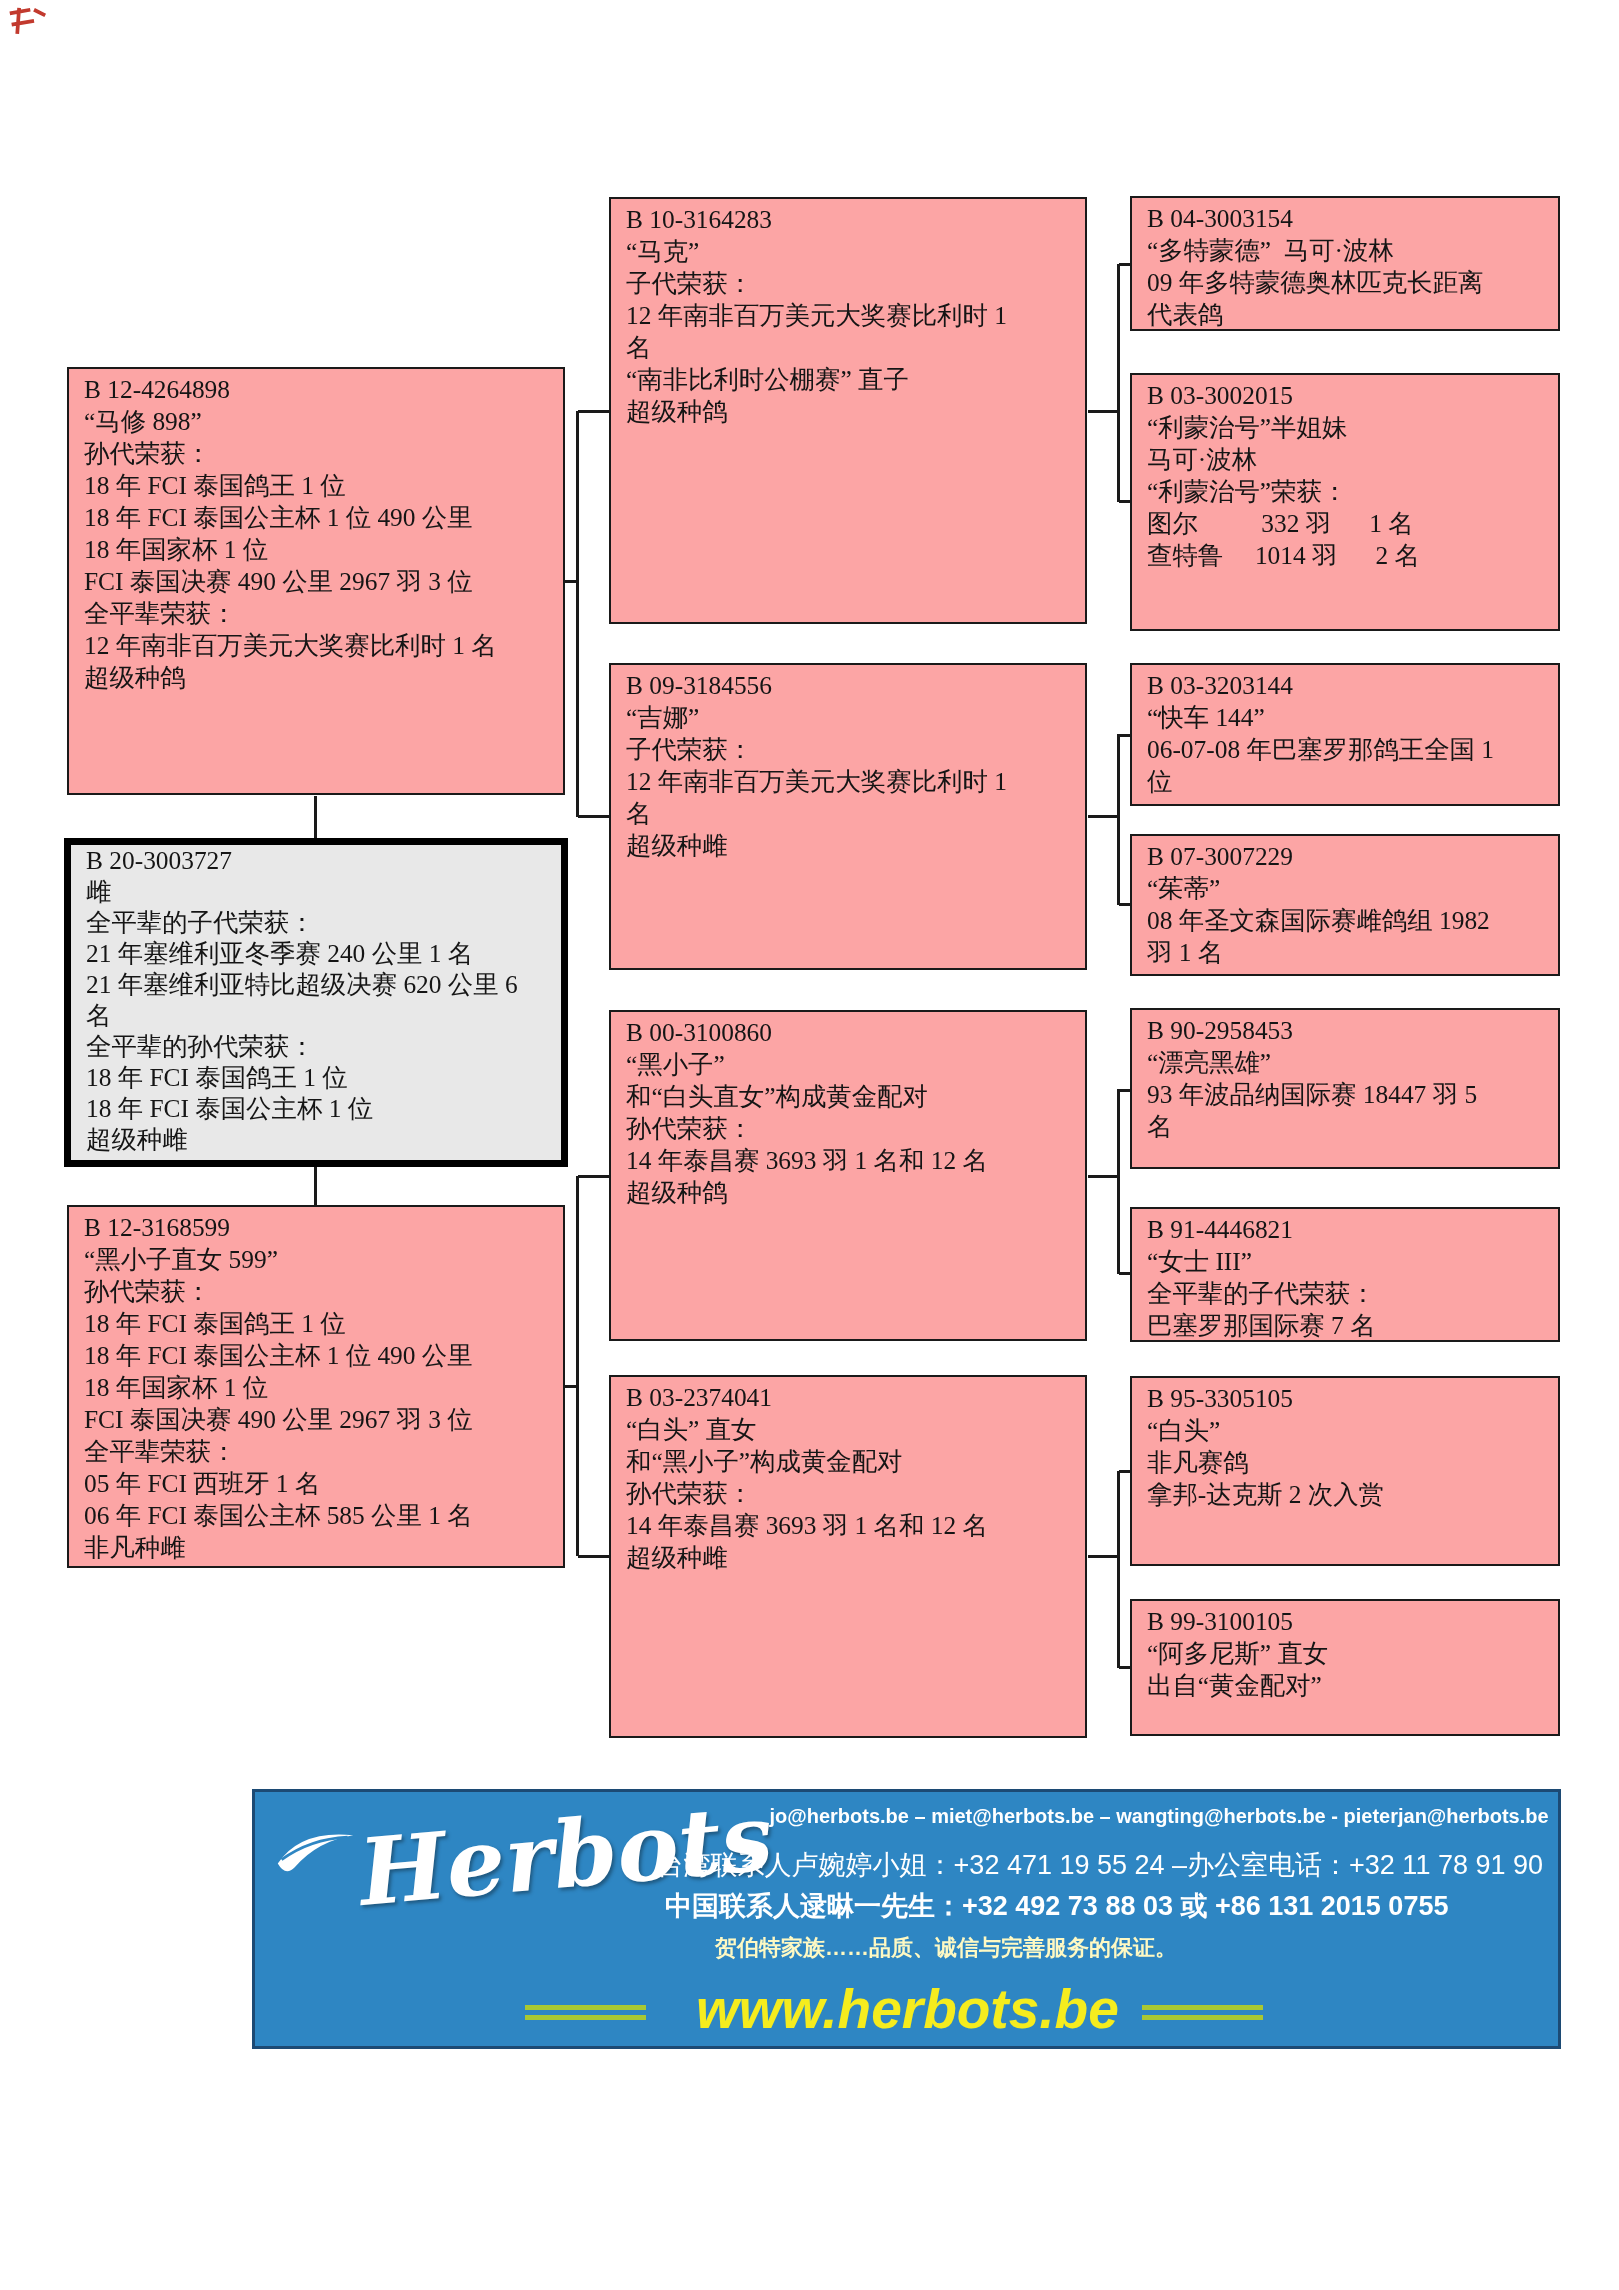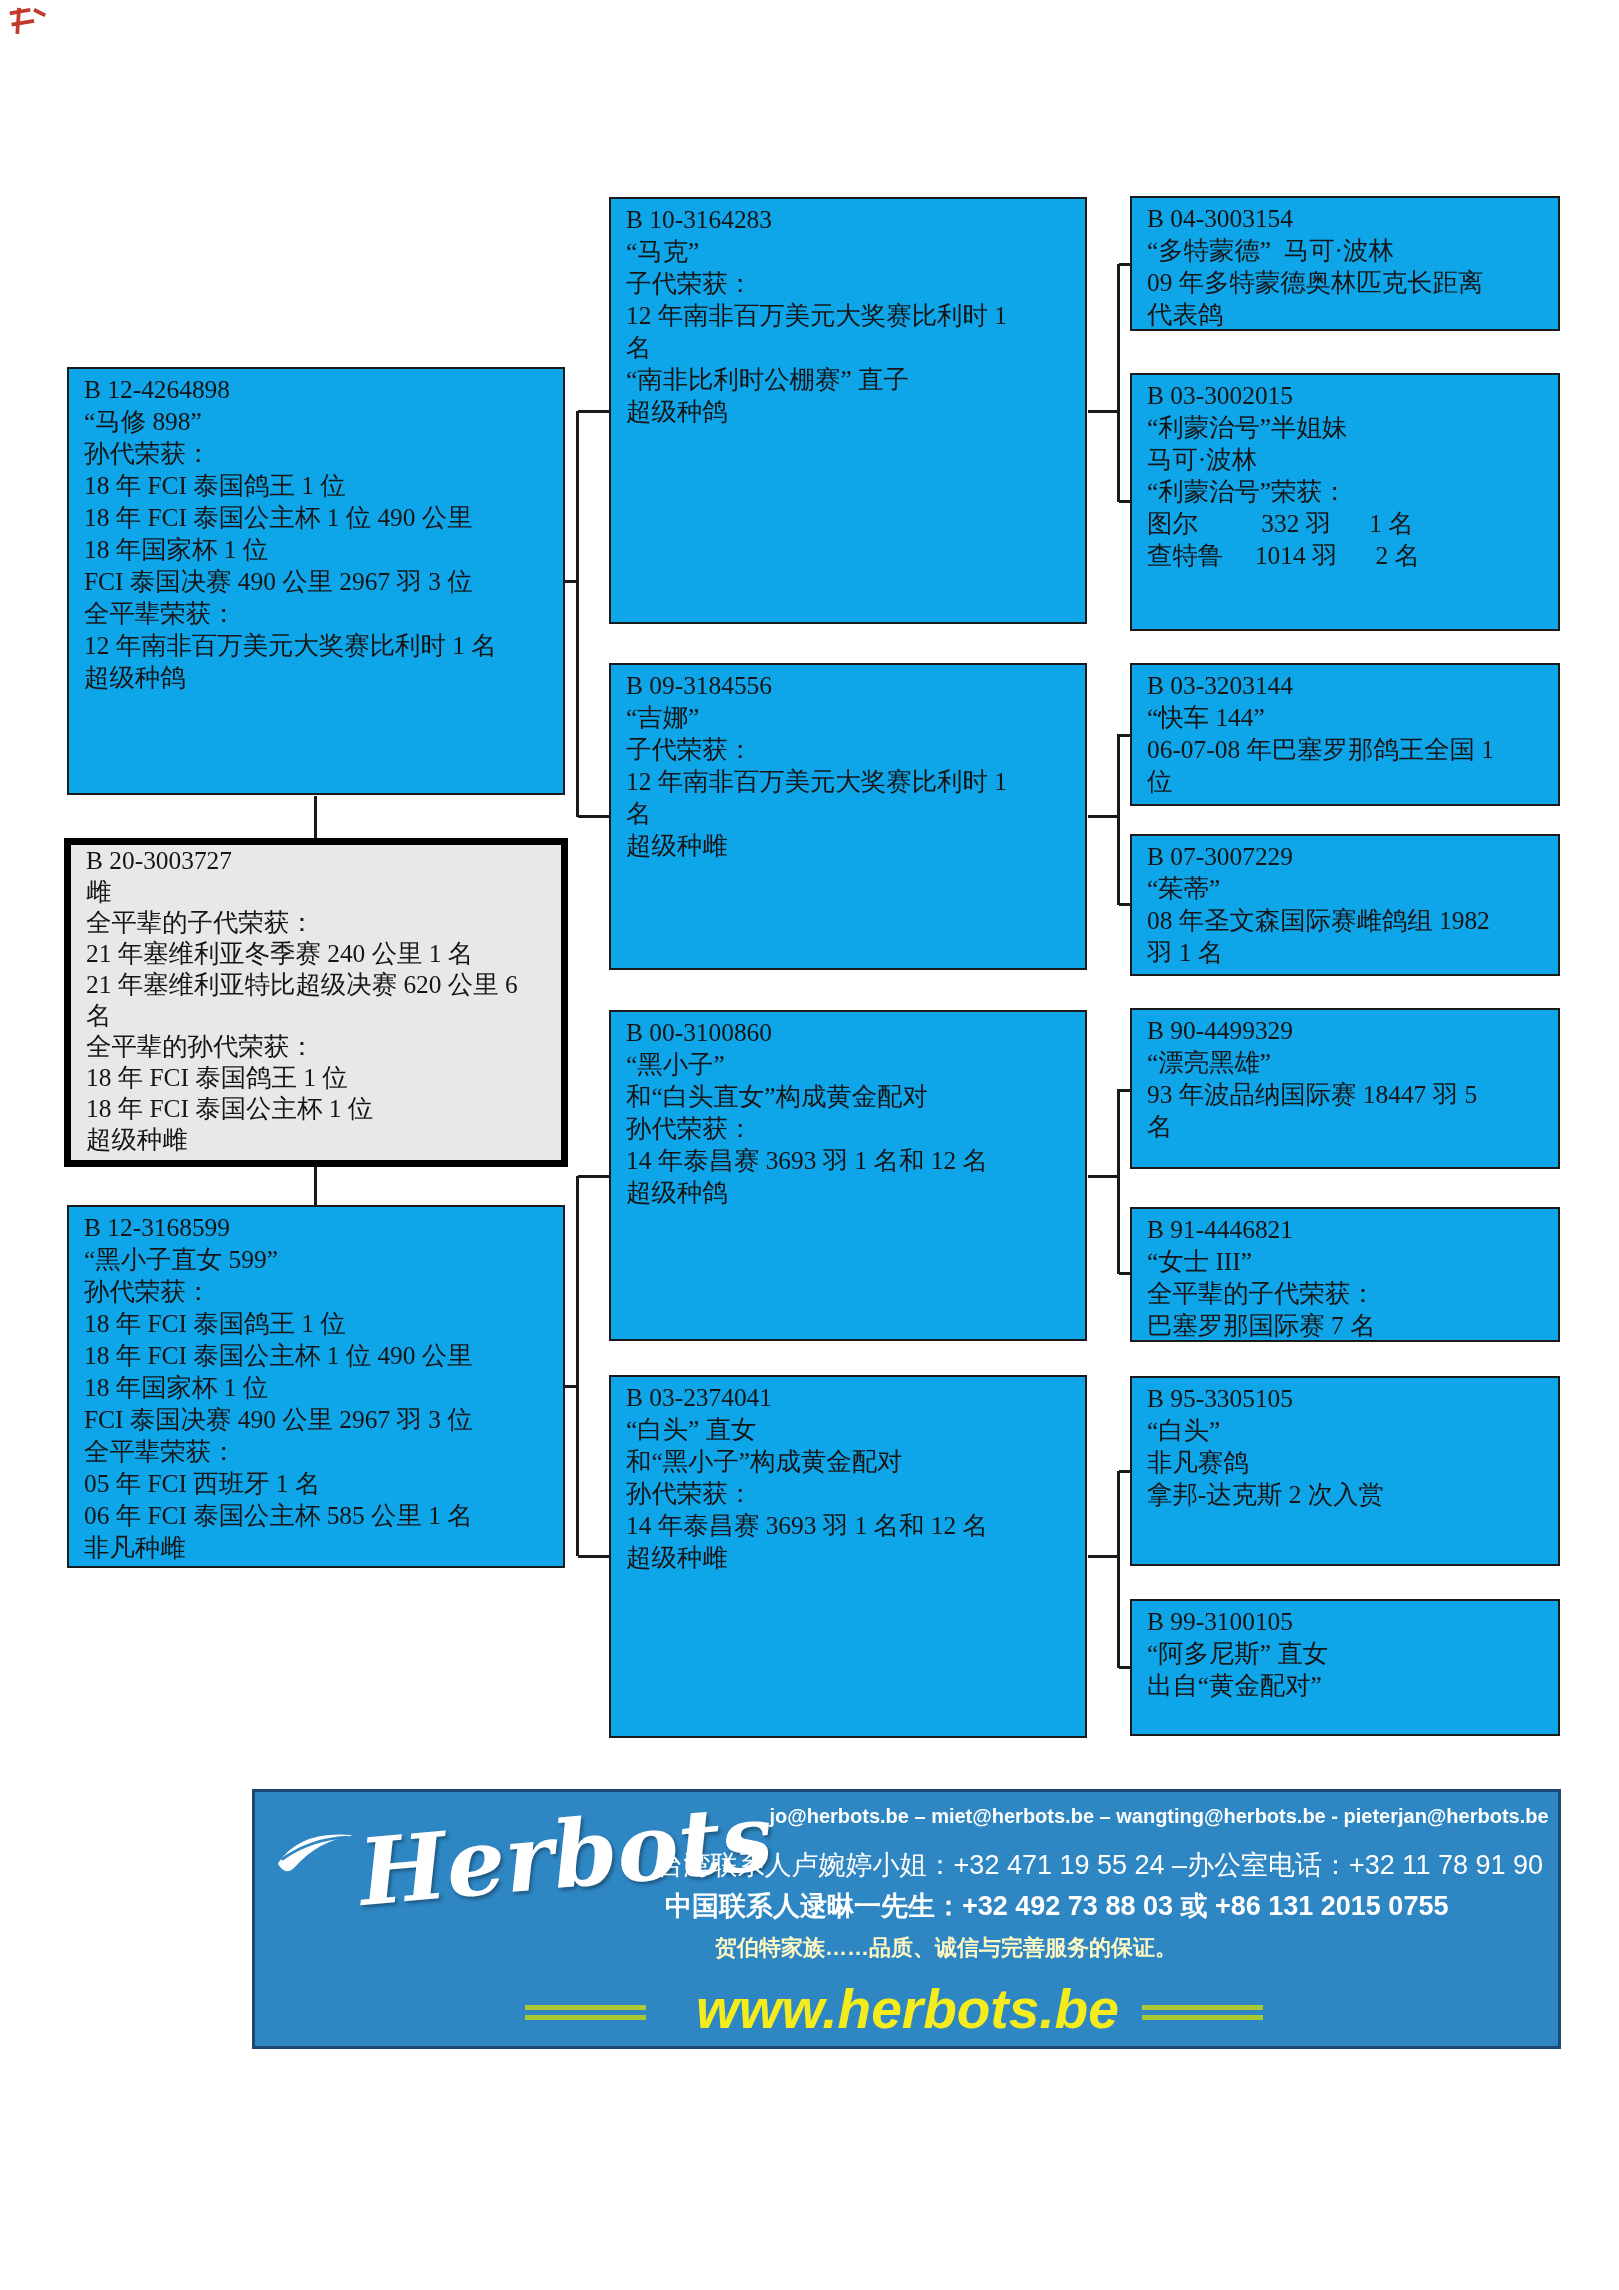--- a/index.html
+++ b/index.html
@@ -1,19 +1,19 @@
 <!DOCTYPE html>
 <html style="font-size:15px"><head>
 <meta charset="utf-8">
 <style>
   html,body{margin:0;padding:0;background:#ffffff;}
   .page{position:relative;width:1620px;height:2290px;background:#fff;overflow:hidden;
         font-family:"Liberation Serif","DejaVu Serif",serif;color:#151515;}
   
-  .pbox{position:absolute;border:2.8px solid #1a1a1a;background:#0ea5e9;box-sizing:border-box;
+  .pbox{position:absolute;border:2.8px solid #1a1a1a;background:#fca5a5;box-sizing:border-box;
         padding:3.8px 11.3px 3.8px 15px;font-size:25.4px;line-height:32px;overflow:hidden;}
   .pbox .tline{white-space:pre;}
   .pbox.subject{border:7.5px solid #000;background:#e8e8e8;padding-top:0;line-height:31px;}
   
   .conn{position:absolute;background:#1a1a1a;}
   
   .artifact{position:absolute;left:5.6px;top:5.6px;width:43px;height:41px;}
   
   .banner{position:absolute;left:252px;top:1789px;width:1309px;height:260px;box-sizing:border-box;
           background:#2e86c3;border:3.8px solid #1c4a74;overflow:hidden;
@@ -133,21 +133,21 @@
       <div class="tline">06-07-08 年巴塞罗那鸽王全国 1</div>
       <div class="tline">位</div>
     </div>
   <div class="pbox" style="left:1130px;top:834px;width:430px;height:142px">
       <div class="tline">B 07-3007229</div>
       <div class="tline">“茱蒂”</div>
       <div class="tline">08 年圣文森国际赛雌鸽组 1982</div>
       <div class="tline">羽 1 名</div>
     </div>
   <div class="pbox" style="left:1130px;top:1008px;width:430px;height:161px">
-      <div class="tline">B 90-4499329</div>
+      <div class="tline">B 90-2958453</div>
       <div class="tline">“漂亮黑雄”</div>
       <div class="tline">93 年波品纳国际赛 18447 羽 5</div>
       <div class="tline">名</div>
     </div>
   <div class="pbox" style="left:1130px;top:1207px;width:430px;height:135px">
       <div class="tline">B 91-4446821</div>
       <div class="tline">“女士 III”</div>
       <div class="tline">全平辈的子代荣获：</div>
       <div class="tline">巴塞罗那国际赛 7 名</div>
     </div>

